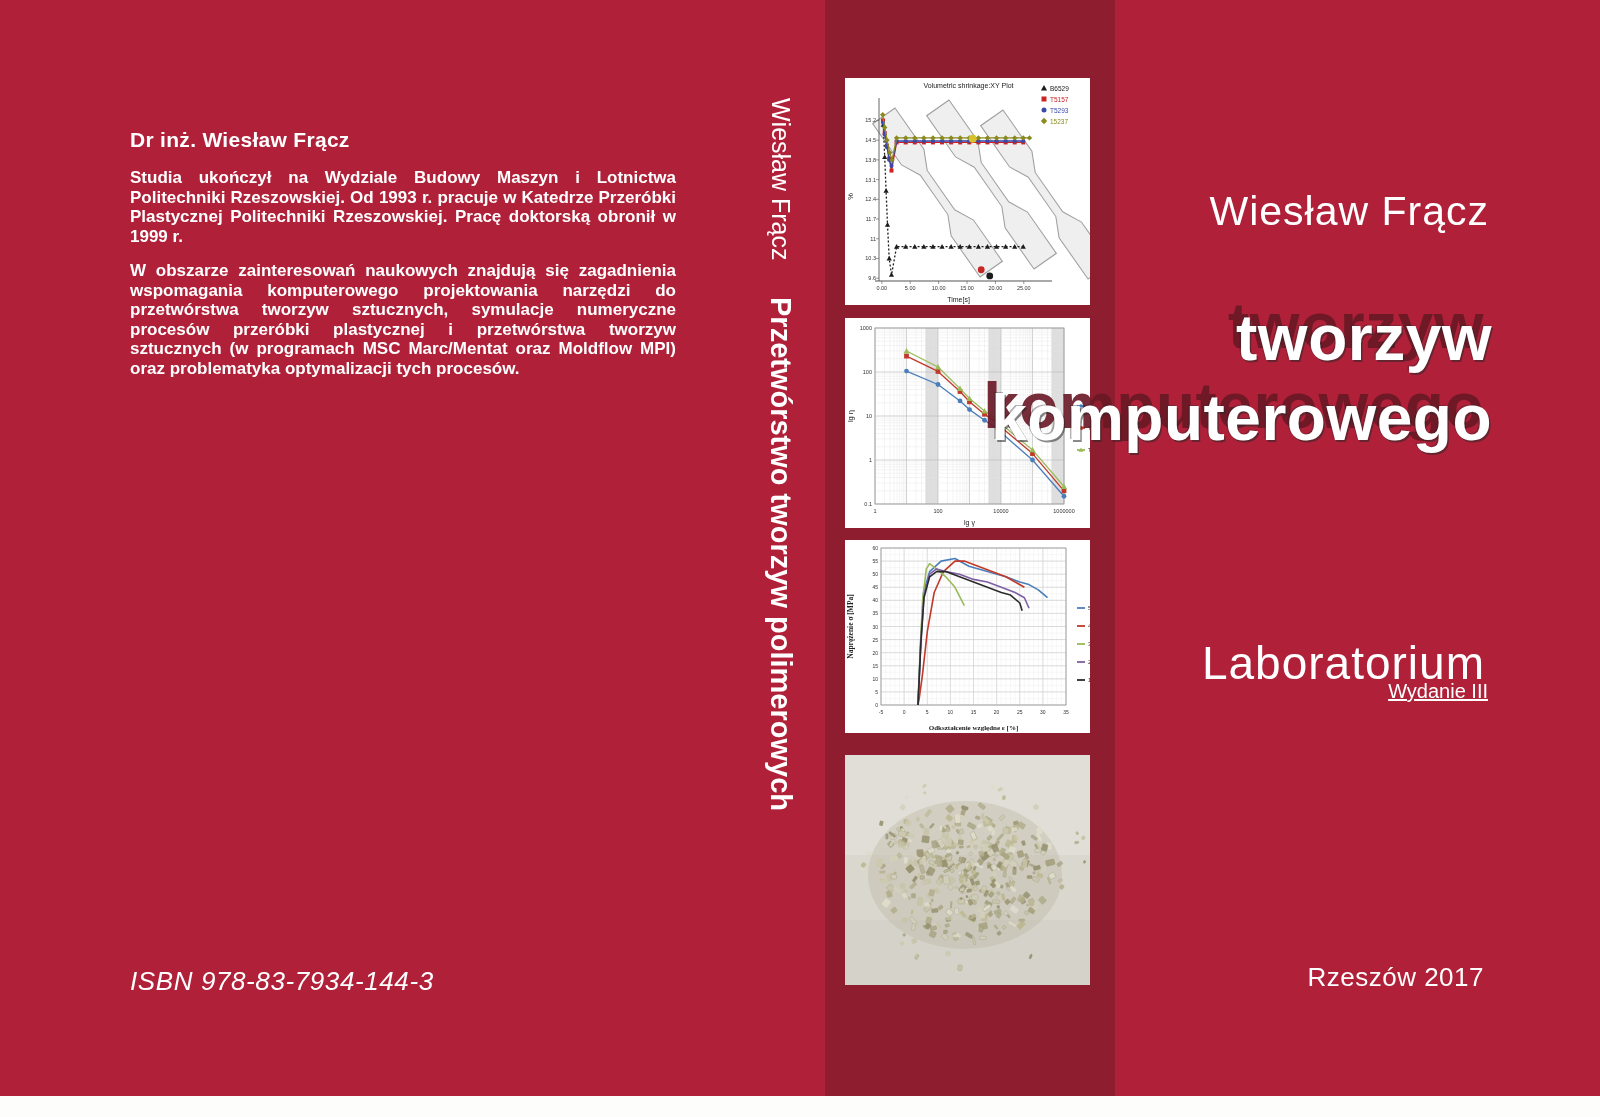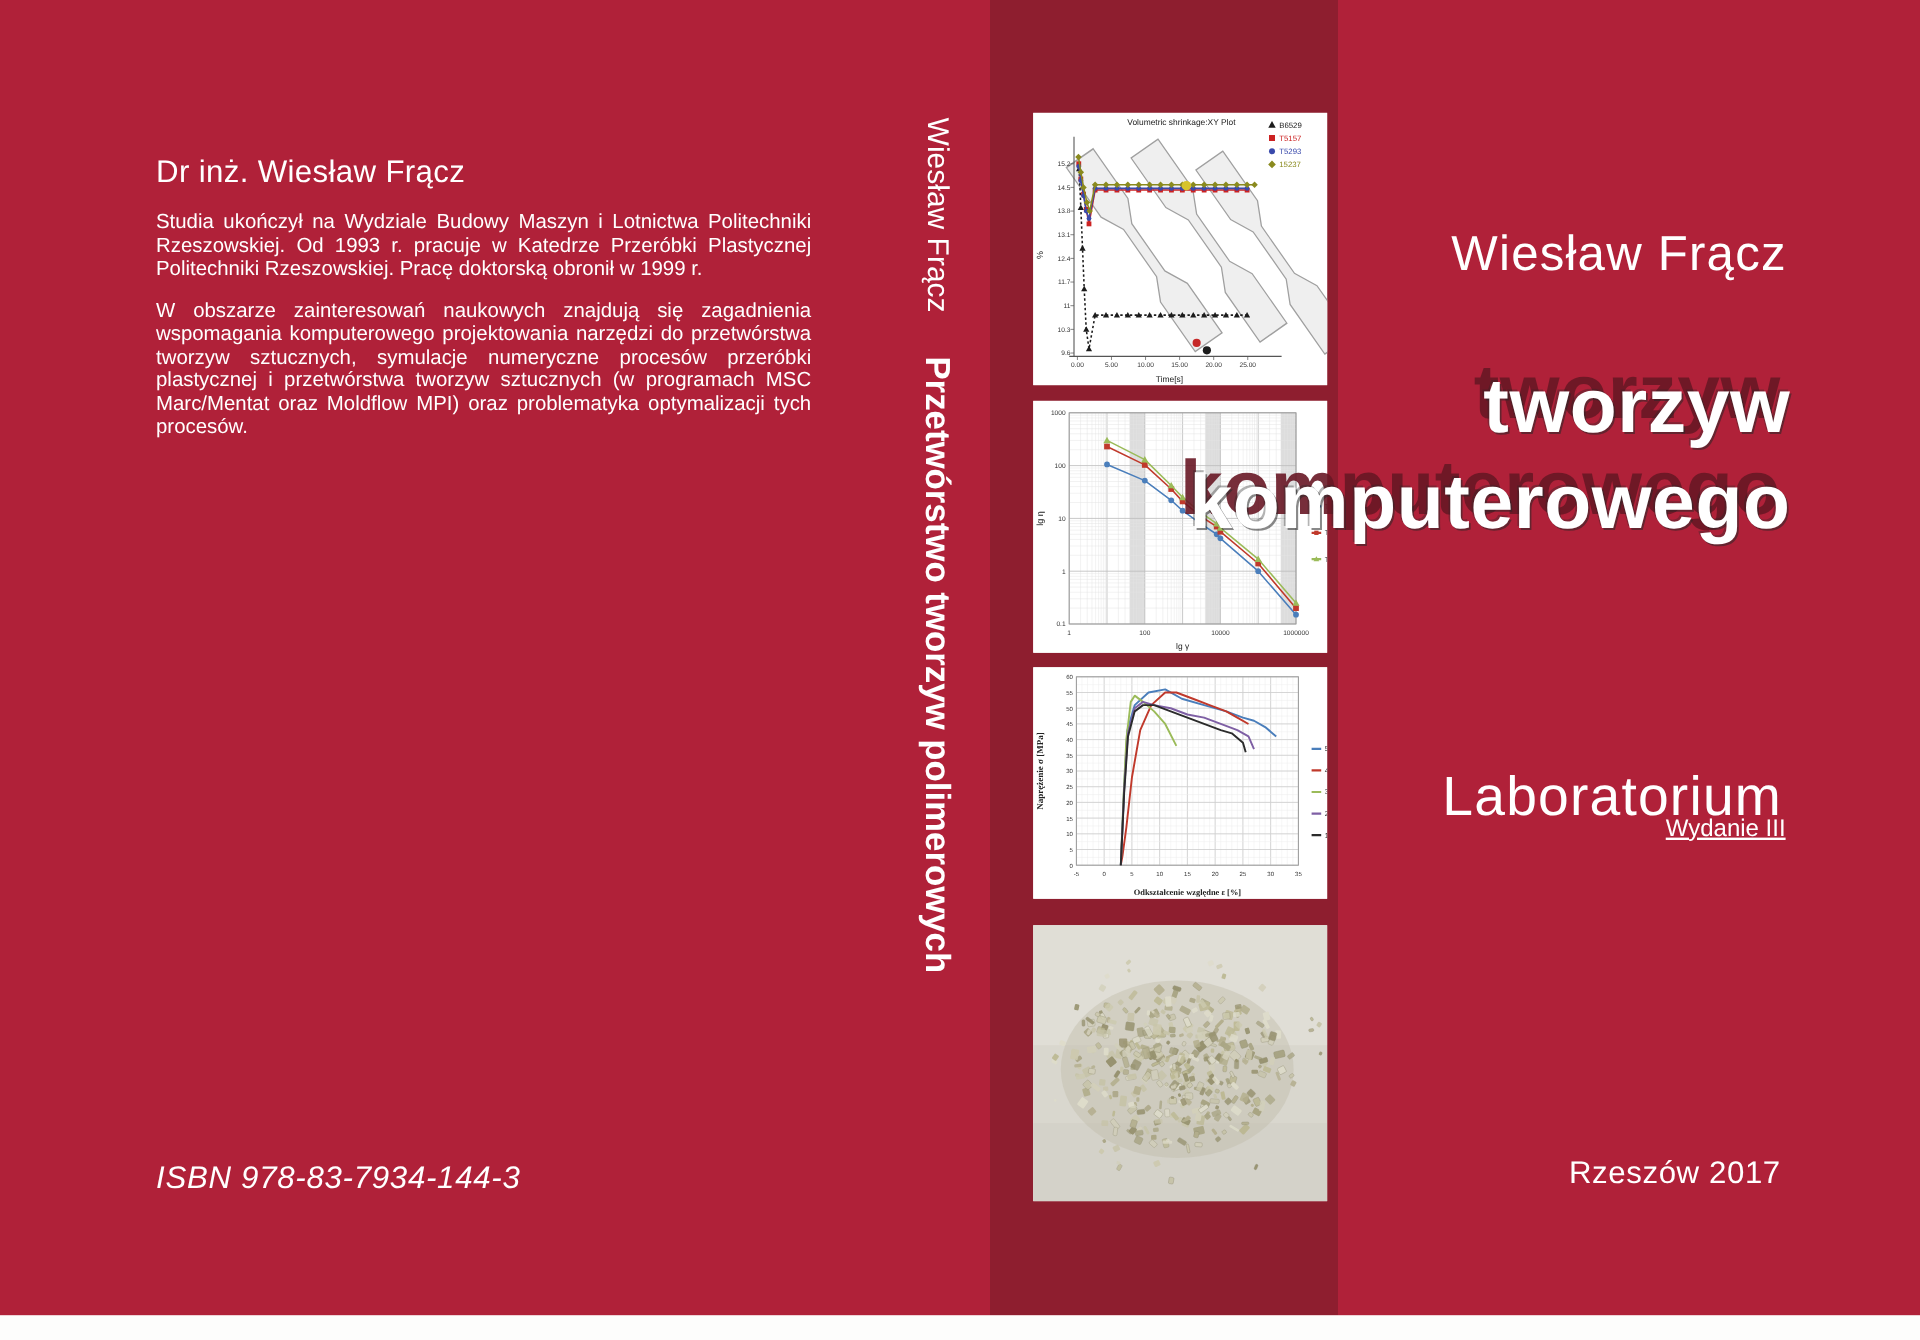--- a/index.html
+++ b/index.html
@@ -3,31 +3,31 @@
 <meta charset="utf-8">
 <style>
   html,body{margin:0;padding:0;background:#ffffff;}
   .canvas{position:relative;width:1600px;height:1117px;overflow:hidden;
     background:var(--cover-red,#b02139);font-family:"Liberation Sans",sans-serif;color:#fff;}
   .band{position:absolute;left:825px;top:0;width:290px;height:1096px;background:var(--band-maroon,#8e1e2f);}
   .bottom-strip{position:absolute;left:0;top:1096px;width:1600px;height:21px;background:#fdfdfc;}
 
   
   .back{position:absolute;left:130px;top:128px;width:546px;}
-  .back h2{margin:0 0 16px 0;font-size:26px;font-weight:400;letter-spacing:.3px;}
-  .back p{margin:0 0 15px 0;font-size:17px;line-height:19.5px;text-align:justify;}
+  .back h2{margin:0 0 16px 0;font-size:21px;font-weight:700;letter-spacing:.3px;}
+  .back p{margin:0 0 15px 0;font-size:17px;line-height:19.5px;text-align:justify;font-weight:bold;}
   .isbn{position:absolute;left:130px;top:966px;font-size:26px;letter-spacing:.6px;font-style:italic;}
 
   
   .spine{position:absolute;left:764px;top:98px;height:1000px;writing-mode:vertical-rl;}
   .spine .spine-author{display:inline-block;font-size:25px;}
   .spine .spine-title{display:inline-block;font-size:29px;font-weight:700;margin-inline-start:36px;}
 
   
-  .panel{position:absolute;margin:16px;padding:0;line-height:0;}
+  .panel{position:absolute;margin:0;padding:0;line-height:0;}
   .panel svg{display:block;background:#fff;font-family:"Liberation Sans",sans-serif;}
 
   
   .front-author{position:absolute;right:111px;top:188px;font-size:41px;letter-spacing:1px;}
   .front-title{position:absolute;right:108px;top:298px;margin:0;text-align:right;
     font-size:64px;font-weight:700;line-height:80px;letter-spacing:.5px;
     text-shadow:1.5px 1.5px 0 rgba(40,40,40,.55),-1.5px -1.5px 0 rgba(40,40,40,.35),
       -8px -12px 0 rgba(104,23,37,.9);}
   .front-title span{display:block;}
   .front-subtitle{position:absolute;right:115px;top:600px;font-size:46px;letter-spacing:1px;margin-top:36px;}

